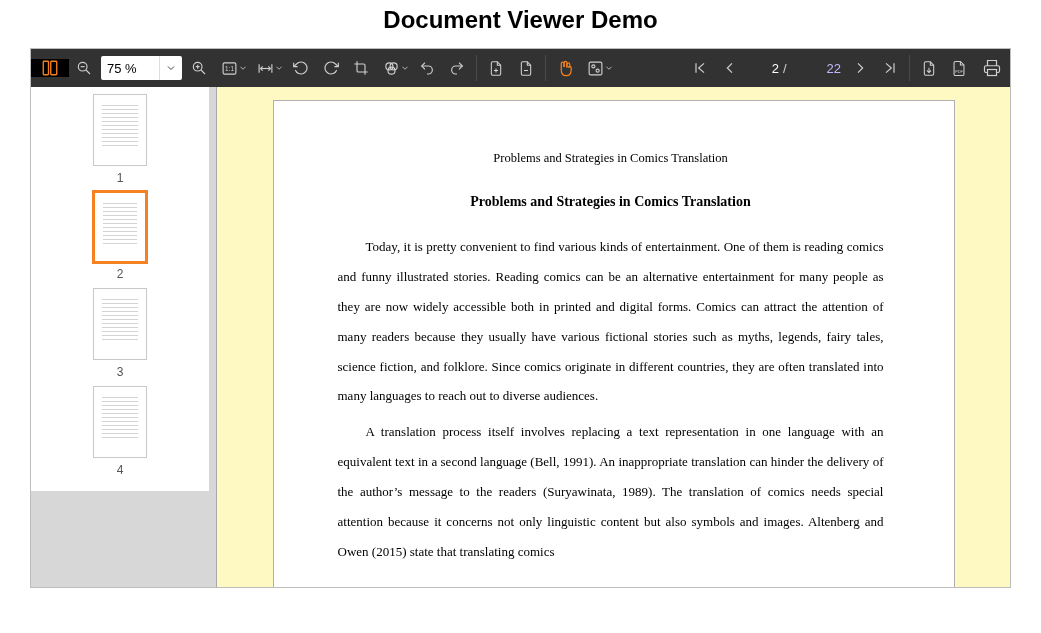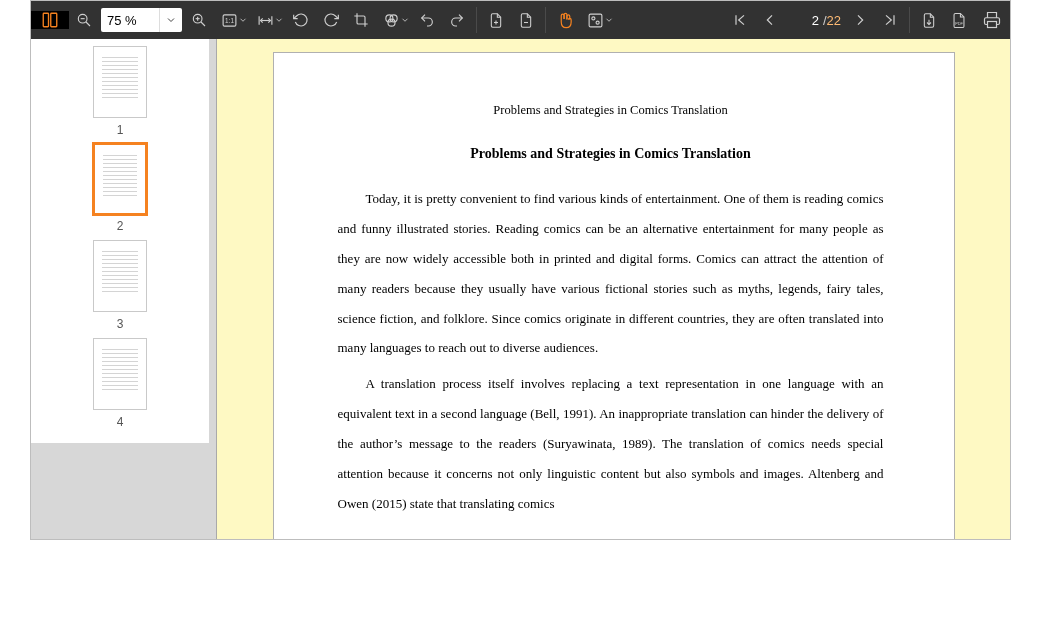--- a/index.html
+++ b/index.html
@@ -112,22 +112,23 @@
     border: none;
     background: transparent;
     color: #fff;
     text-align: right;
     font-size: 13px;
     font-family: inherit;
     outline: none;
     margin: 0 2px 0 4px;
   }
   .page-total {
-    color:#fdba74;
+    color:#c4b5fd;
     padding-right: 4px;
+    margin-left: 40px;
   }
 
   
   .viewer-body {
     display:flex;
     height: 500px; 
     background: #d7d7d7;
   }
   .thumbs {
     width: 185px;
@@ -219,20 +220,21 @@
 
   
   .thumbs::-webkit-scrollbar { width: 10px; }
   .thumbs::-webkit-scrollbar-thumb { background:#bfbfbf; }
   .thumbs::-webkit-scrollbar-track { background:#eaeaea; }
 </style>
 </head>
 <body>
 
 <div class="wrap">
+  <h1 class="title">Document Viewer Demo</h1>
 
   <div class="viewer">
 
     <div class="toolbar">
       <div class="tb-left">
 
         <div class="tb-btn thumb-toggle" title="Thumbnails">
           <svg width="18" height="18" viewBox="0 0 24 24" fill="none" stroke="currentColor" stroke-width="1.8">
             <rect x="3" y="3" width="7" height="18" rx="1"></rect>
             <rect x="13" y="3" width="8" height="18" rx="1"></rect>

